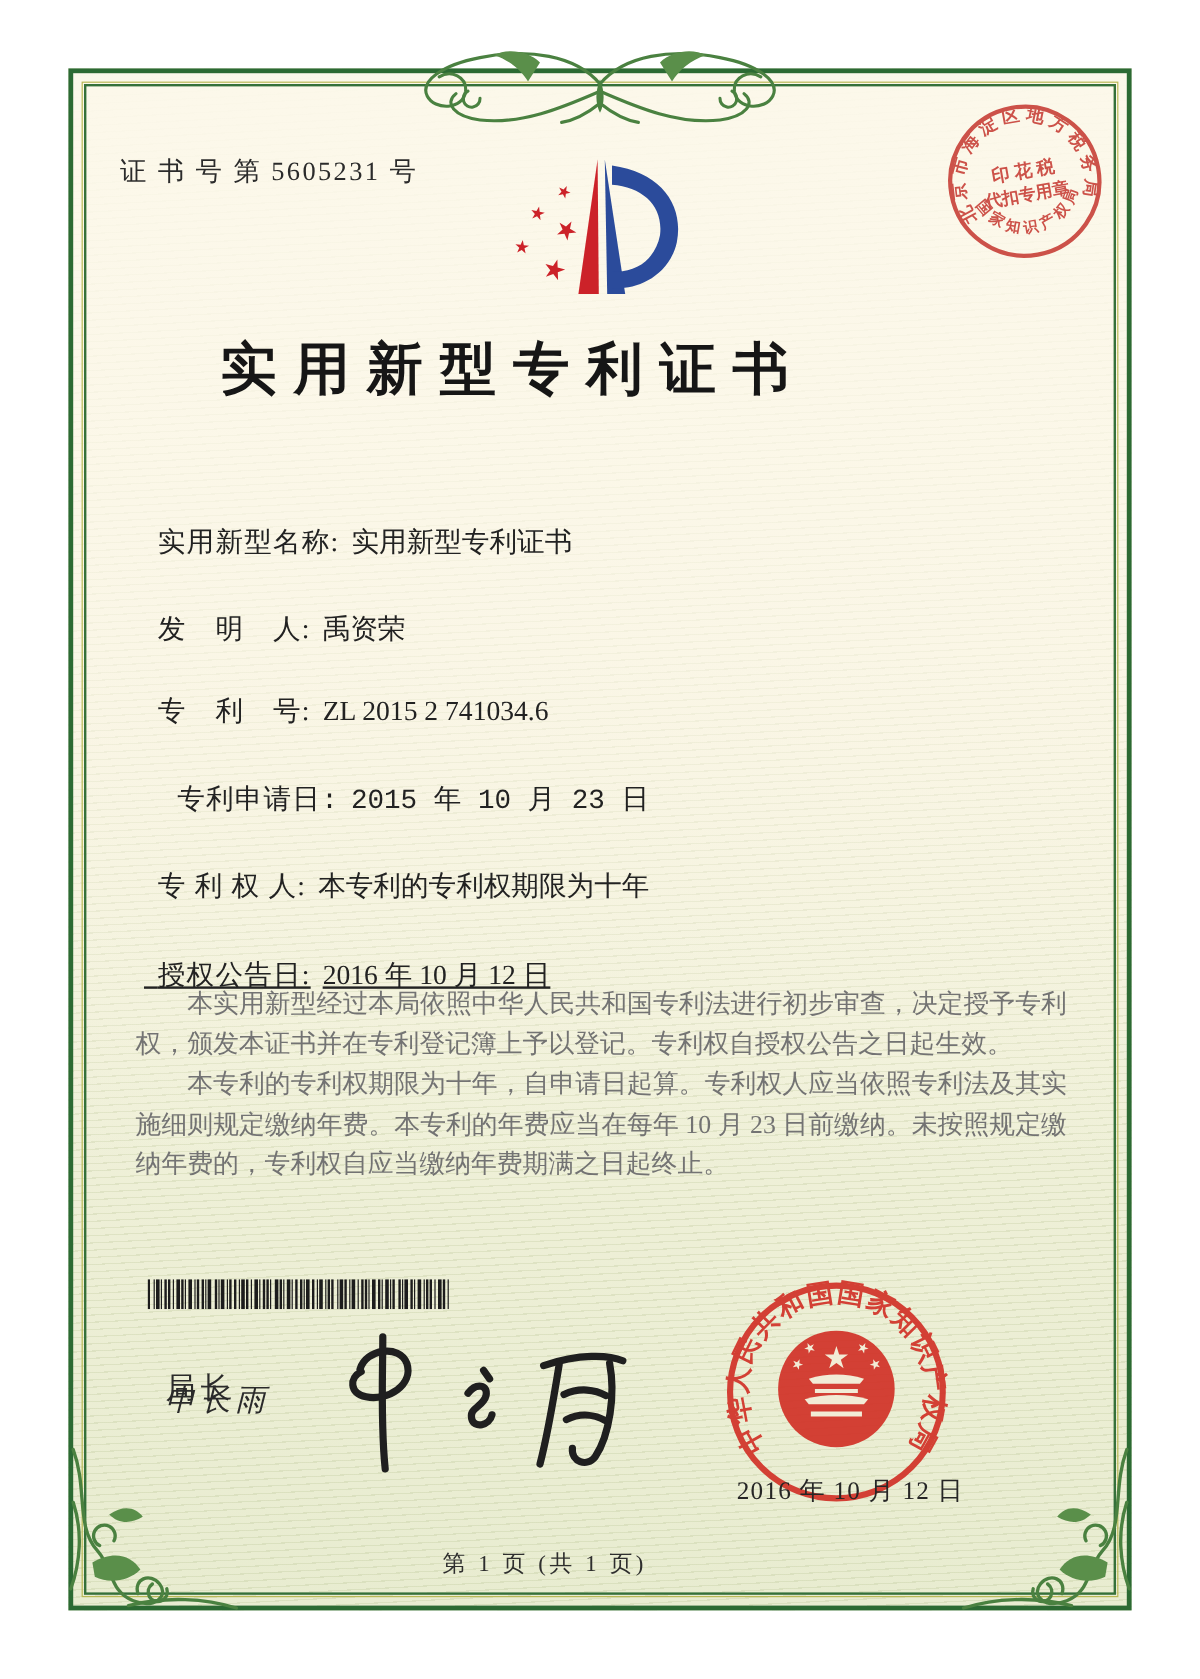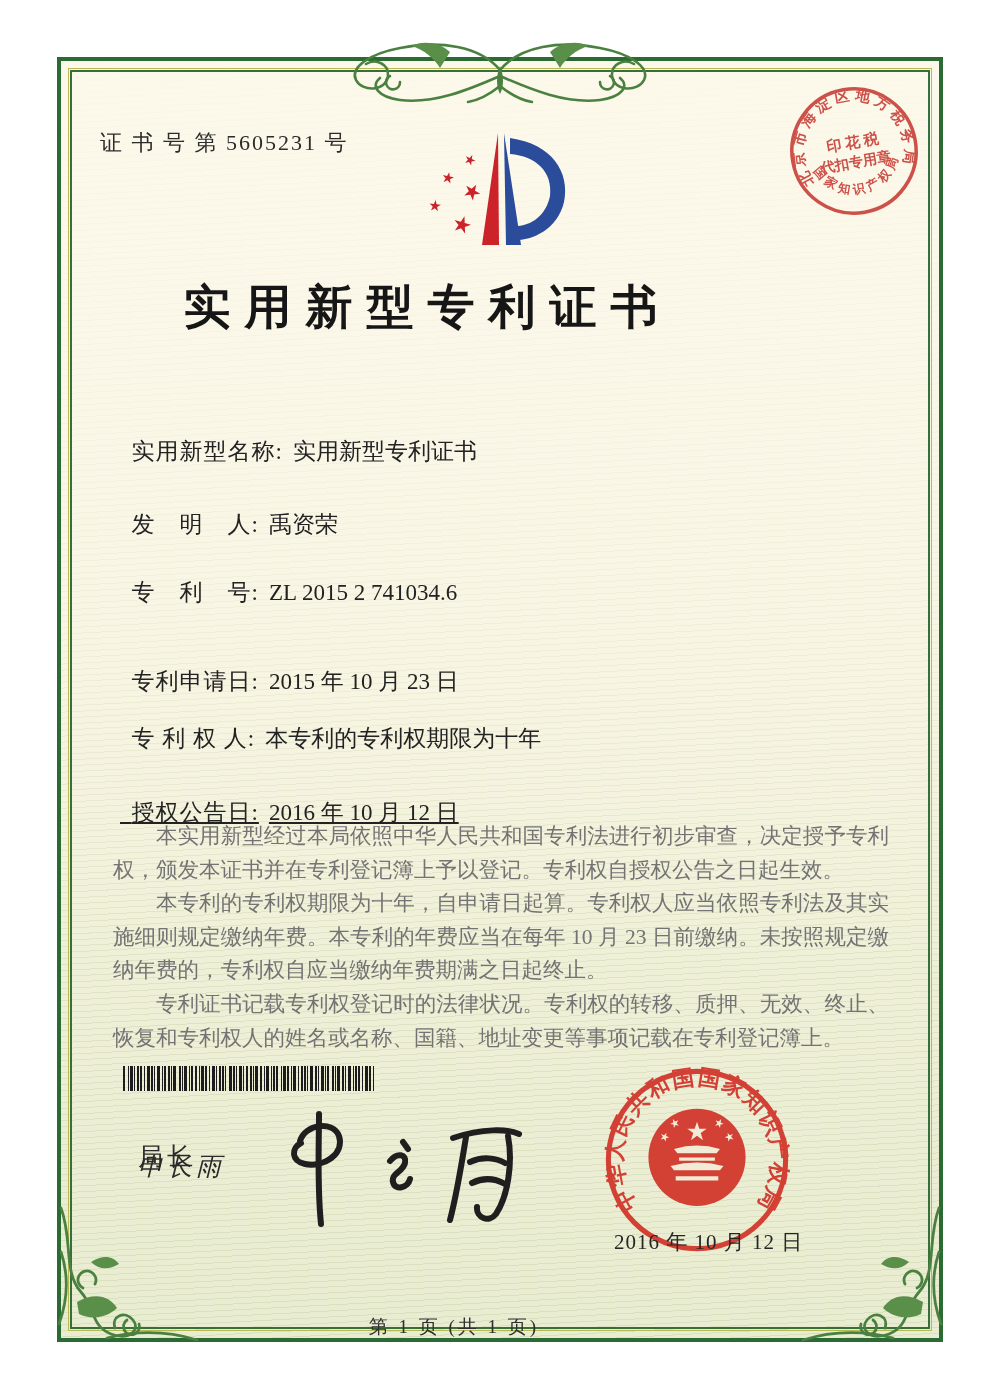--- a/index.html
+++ b/index.html
@@ -17,21 +17,21 @@
   .cert-no{left:100px;top:128px;font-size:22px;letter-spacing:2px;color:#2b2b2b;}
   .title{left:0;top:276px;width:841px;text-align:center;font-size:47px;font-weight:700;
          letter-spacing:14px;text-indent:14px;color:#161616;}
   .field{left:120px;font-size:23px;white-space:pre-wrap;color:#222;}
   .field .lbl{letter-spacing:1px;}
   .field .val{margin-left:10px;}
   .paras{left:113px;top:820px;width:776px;font-size:21.5px;line-height:33.6px;text-align:justify;color:#737373;}
   .paras p{margin:0;text-indent:2em;}
   .signer{left:138px;font-size:25px;letter-spacing:4px;color:#2a2a2a;font-family:"Liberation Sans","DejaVu Sans",sans-serif;}
   .date-text{left:614px;top:1228px;font-size:21px;letter-spacing:1px;color:#262626;z-index:8;}
-  .footer{left:0;top:1290px;width:908px;text-align:center;font-size:19px;letter-spacing:3px;color:#2e2e2e;margin-top:24px;}
+  .footer{left:0;top:1290px;width:908px;text-align:center;font-size:19px;letter-spacing:3px;color:#2e2e2e;}
   .seal-wrap{left:599px;top:1062px;width:196px;height:196px;z-index:7;opacity:0.93;}
   .stamp-wrap{left:783px;top:80px;width:142px;height:142px;transform:rotate(-10deg);opacity:0.92;}
   .logo-wrap{left:420px;top:126px;width:160px;height:126px;}
   .sig-wrap{left:255px;top:1106px;width:290px;height:135px;z-index:6;}
   .barcode{left:123px;top:1066px;width:258px;height:25px;}
   .flourish-top{left:330px;top:30px;width:340px;height:86px;z-index:5;}
   .flourish-bl{left:47px;top:1192px;width:160px;height:160px;z-index:5;}
   .flourish-br{left:793px;top:1192px;width:160px;height:160px;z-index:5;transform:scaleX(-1);}
   svg text{font-family:"Liberation Serif","DejaVu Serif",serif;}
 </style>
@@ -137,34 +137,33 @@
 
 <div class="abs field" style="top:410px;">
   <span class="lbl">实用新型名称:</span><span class="val">实用新型专利证书</span>
 </div>
 <div class="abs field" style="top:483px;">
   <span class="lbl">发　明　人:</span><span class="val">禹资荣</span>
 </div>
 <div class="abs field" style="top:551px;">
   <span class="lbl">专　利　号:</span><span class="val">ZL 2015 2 741034.6</span>
 </div>
-<div class="abs field" style="top:640px;">
+<div class="abs field" style="top:624px;font-family:Liberation Mono, monospace;">
   <span class="lbl">专利申请日:</span><span class="val">2015 年 10 月 23 日</span>
 </div>
 <div class="abs field" style="top:697px;">
   <span class="lbl">专 利 权 人:</span><span class="val">本专利的专利权期限为十年</span>
 </div>
 <div class="abs field" style="top:771px;text-decoration:underline;">
   <span class="lbl">授权公告日:</span><span class="val">2016 年 10 月 12 日</span>
 </div>
 
 <div class="abs paras">
   <p>本实用新型经过本局依照中华人民共和国专利法进行初步审查，决定授予专利权，颁发本证书并在专利登记簿上予以登记。专利权自授权公告之日起生效。</p>
   <p>本专利的专利权期限为十年，自申请日起算。专利权人应当依照专利法及其实施细则规定缴纳年费。本专利的年费应当在每年 10 月 23 日前缴纳。未按照规定缴纳年费的，专利权自应当缴纳年费期满之日起终止。</p>
-  <p>专利证书记载专利权登记时的法律状况。专利权的转移、质押、无效、终止、恢复和专利权人的姓名或名称、国籍、地址变更等事项记载在专利登记簿上。</p>
 </div>
 
 <div class="abs barcode">
   <svg width="258" height="25" viewBox="0 0 258 25">
     <g id="bars" fill="#1c1c1c">
         <rect x="0" y="0" width="2" height="25"></rect>
         <rect x="5" y="0" width="1" height="25"></rect>
         <rect x="7" y="0" width="3" height="25"></rect>
         <rect x="11" y="0" width="1" height="25"></rect>
         <rect x="14" y="0" width="2" height="25"></rect>

